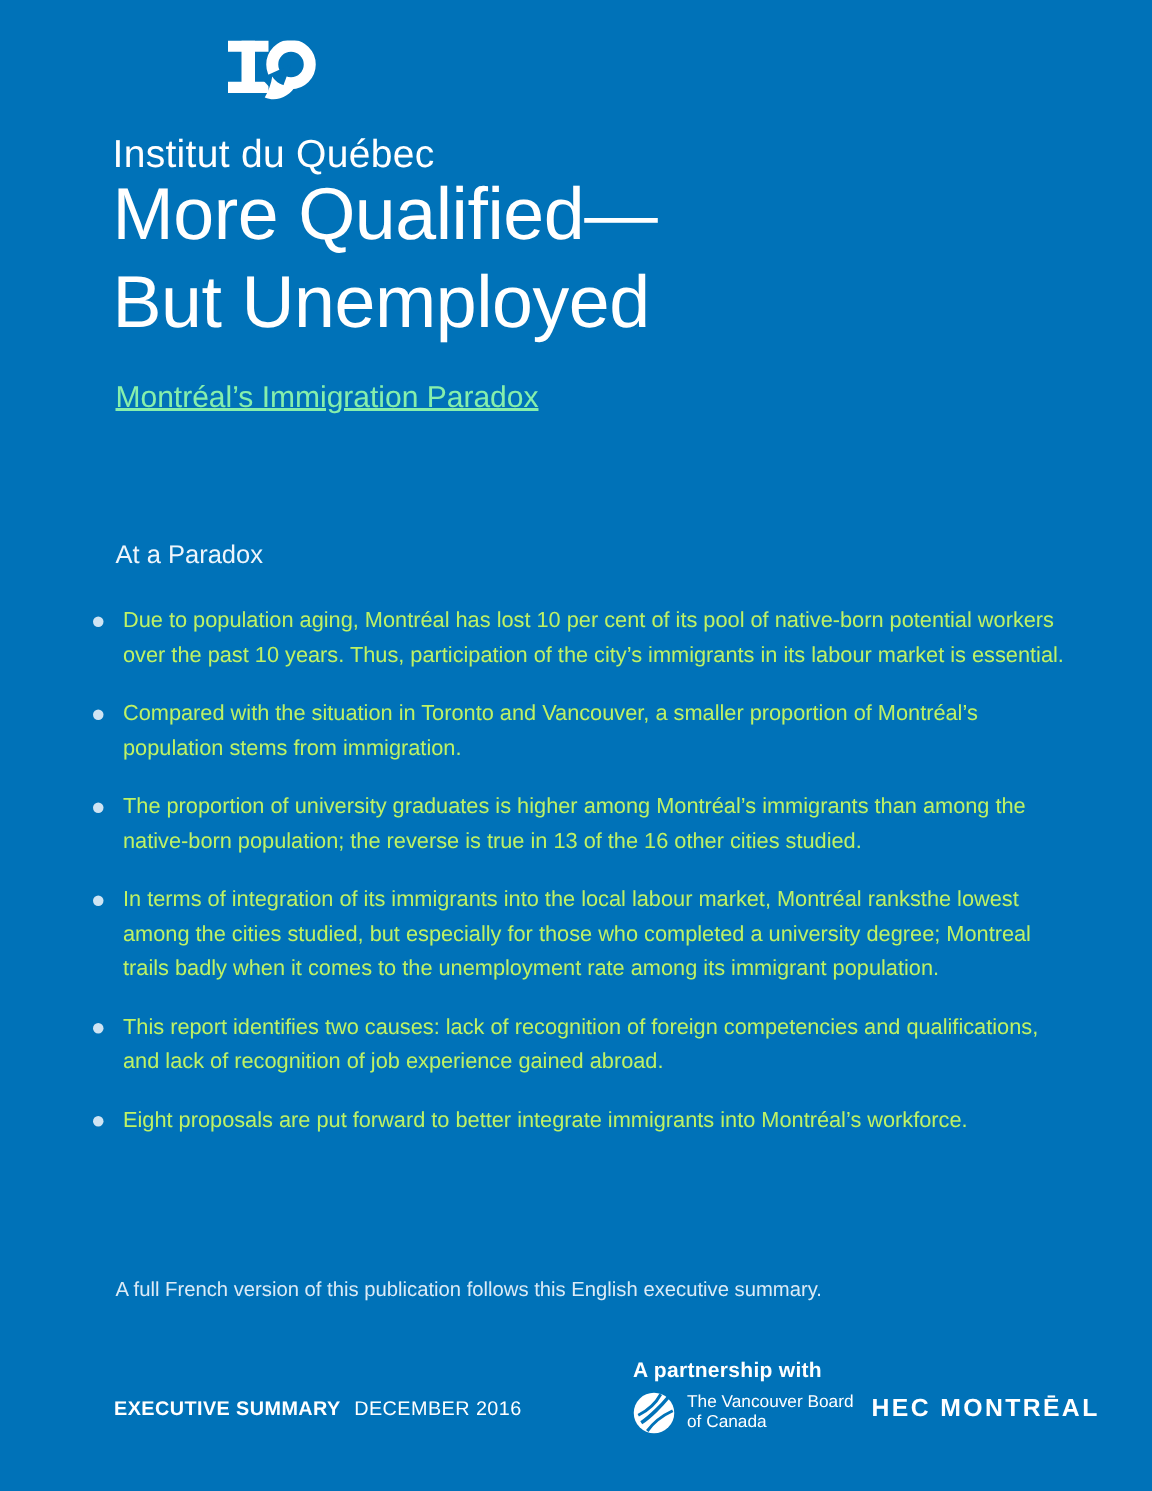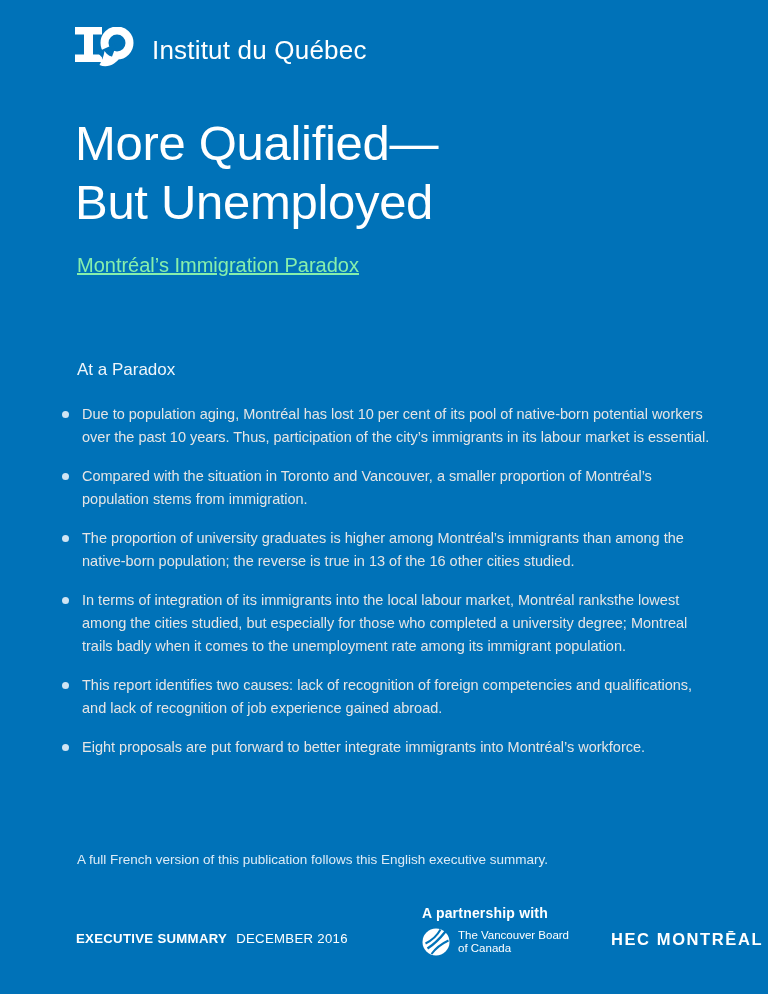--- a/index.html
+++ b/index.html
@@ -5,37 +5,37 @@
   html,body{margin:0;padding:0;background:#333;}
   .page{
     position:relative;
     width:768px;height:994px;
     background:#0072b8;
     overflow:hidden;
     font-family:"Liberation Sans", sans-serif;
     margin:0 auto;
   }
   
-  .logo-row{position:absolute;left:75px;top:27px;display:flex;align-items:center;gap:16px;}
+  .logo-row{position:absolute;left:75px;top:27px;display:flex;align-items:center;gap:16px;flex-direction:column;}
   .logo-svg{display:block;}
   .org-name{color:#ffffff;font-size:26px;letter-spacing:.2px;line-height:1;padding-top:2px;}
 
   
   .title{
     position:absolute;left:75px;top:114px;
     color:#ffffff;font-size:49px;line-height:59px;font-weight:400;letter-spacing:-.3px;
   }
   .subtitle{position:absolute;left:77px;top:252px;color:#86efac;font-size:20px;line-height:26px;text-decoration:underline;}
 
   
   .glance-heading{position:absolute;left:77px;top:359px;color:#eef5fb;font-size:17px;line-height:22px;}
   .bullets{position:absolute;left:82px;top:403px;width:636px;list-style:none;margin:0;padding:0;}
   .bullets li{
     position:relative;
-    color:#e5e5e5;font-size:14.5px;line-height:23px;
+    color:#bef264;font-size:14.5px;line-height:23px;
     margin:0 0 16px 0;
   }
   .dot{
     position:absolute;left:-20px;top:8px;
     width:7px;height:7px;border-radius:50%;
     background:#cfe4f3;display:block;
   }
 
   
   .note{position:absolute;left:77px;top:851px;color:#dcebf6;font-size:13.5px;line-height:18px;}
@@ -44,21 +44,21 @@
   .date{margin-left:9px;}
 
   .partnership{position:absolute;left:422px;top:905px;}
   .partner-label{color:#ffffff;font-size:14px;font-weight:700;letter-spacing:.2px;}
   .cb-row{display:flex;align-items:center;gap:8px;margin-top:7px;}
   .cb-circle{display:block;flex:0 0 auto;}
   .cb-text{color:#ffffff;font-size:11.5px;line-height:13.5px;}
 
   .hec{
     position:absolute;left:581px;top:930px;
-    color:#ffffff;font-weight:700;font-size:16.5px;letter-spacing:1.6px;white-space:nowrap;margin-left:30px;
+    color:#ffffff;font-weight:700;font-size:16.5px;letter-spacing:1.6px;white-space:nowrap;
   }
 </style>
 </head>
 <body>
 
 <div class="page">
 
   <div class="logo-row">
     <svg class="logo-svg" width="61" height="44" viewBox="0 0 61 44" aria-hidden="true">
       <rect x="0" y="0" width="27" height="7.5" fill="#ffffff"></rect>

